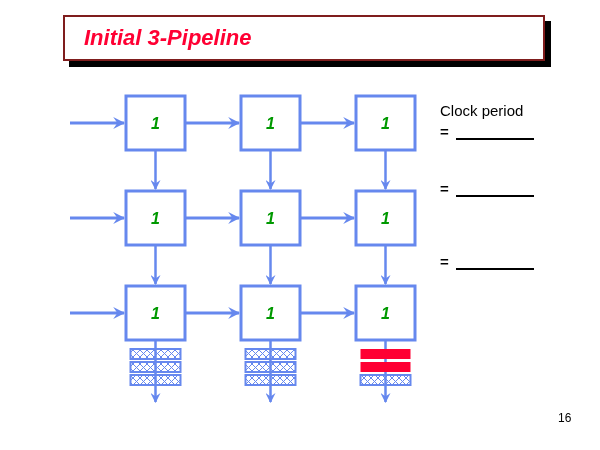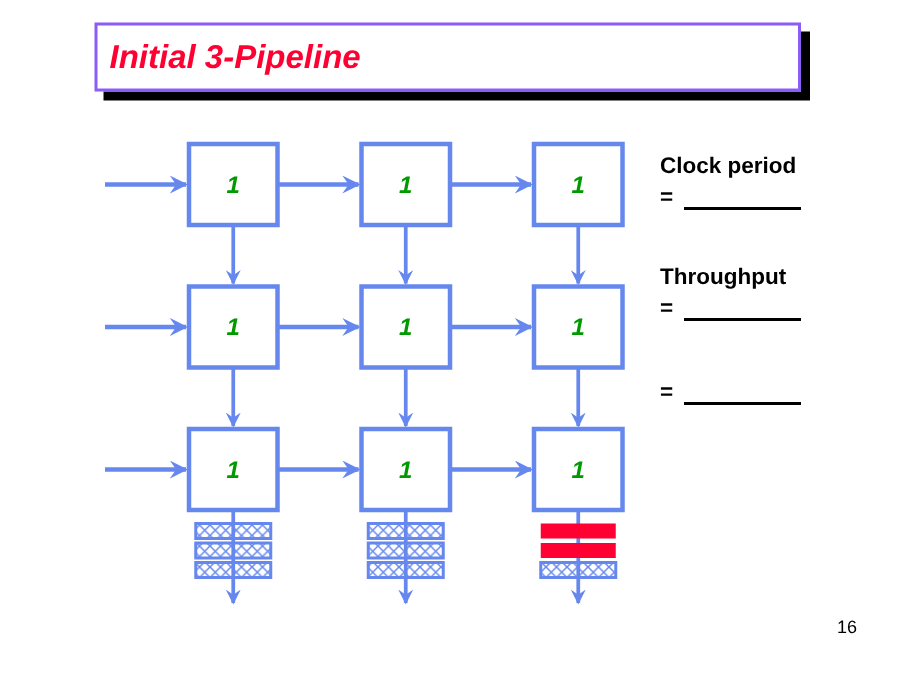--- a/index.html
+++ b/index.html
@@ -2,30 +2,30 @@
 <html><head>
 <meta charset="utf-8">
 <style>
   html,body{margin:0;padding:0;background:#fff;}
   .slide{
     position:relative;width:600px;height:450px;background:#ffffff;
     font-family:"Liberation Sans",sans-serif;overflow:hidden;
   }
   .title-box{
     position:absolute;left:63px;top:15px;width:459px;height:42px;
-    background:#ffffff;border:2px solid #8b5cf6;box-shadow:6px 6px 0 #000000;
-    display:flex;align-items:center;padding-left:8px;
+    background:#ffffff;border:2px solid #7f1d1d;box-shadow:6px 6px 0 #000000;
+    display:flex;align-items:center;padding-left:19px;
   }
   .title-text{
     font-size:22px;font-weight:bold;font-style:italic;color:#ff0033;
     white-space:nowrap;
   }
   .diagram{position:absolute;left:0;top:0;width:600px;height:450px;}
   .metric{position:absolute;left:440px;width:160px;color:#000000;}
-  .m-label{font-size:15px;font-weight:bold;line-height:17px;}
+  .m-label{font-size:15px;font-weight:normal;line-height:17px;}
   .m-line{display:flex;align-items:flex-end;margin-top:5px;font-size:15px;font-weight:bold;line-height:16px;}
   .blank-line{width:78px;height:13px;border-bottom:2px solid #000000;margin-left:7px;}
   .page-number{position:absolute;left:558px;top:411px;font-size:12px;color:#000000;text-align:center;}
 </style>
 </head>
 <body>
 
 <div class="slide">
 
   <div class="title-box">
@@ -96,21 +96,20 @@
 
   <div class="metric" style="top:102px">
     <div class="m-label">Clock period</div>
     <div class="m-line">
       <span>=</span>
       <span class="blank-line"></span>
     </div>
   </div>
 
   <div class="metric" style="top:176px">
-    <div class="m-label">Throughput</div>
     <div class="m-line">
       <span>=</span>
       <span class="blank-line"></span>
     </div>
   </div>
 
   <div class="metric" style="top:249px">
     <div class="m-line">
       <span>=</span>
       <span class="blank-line"></span>

